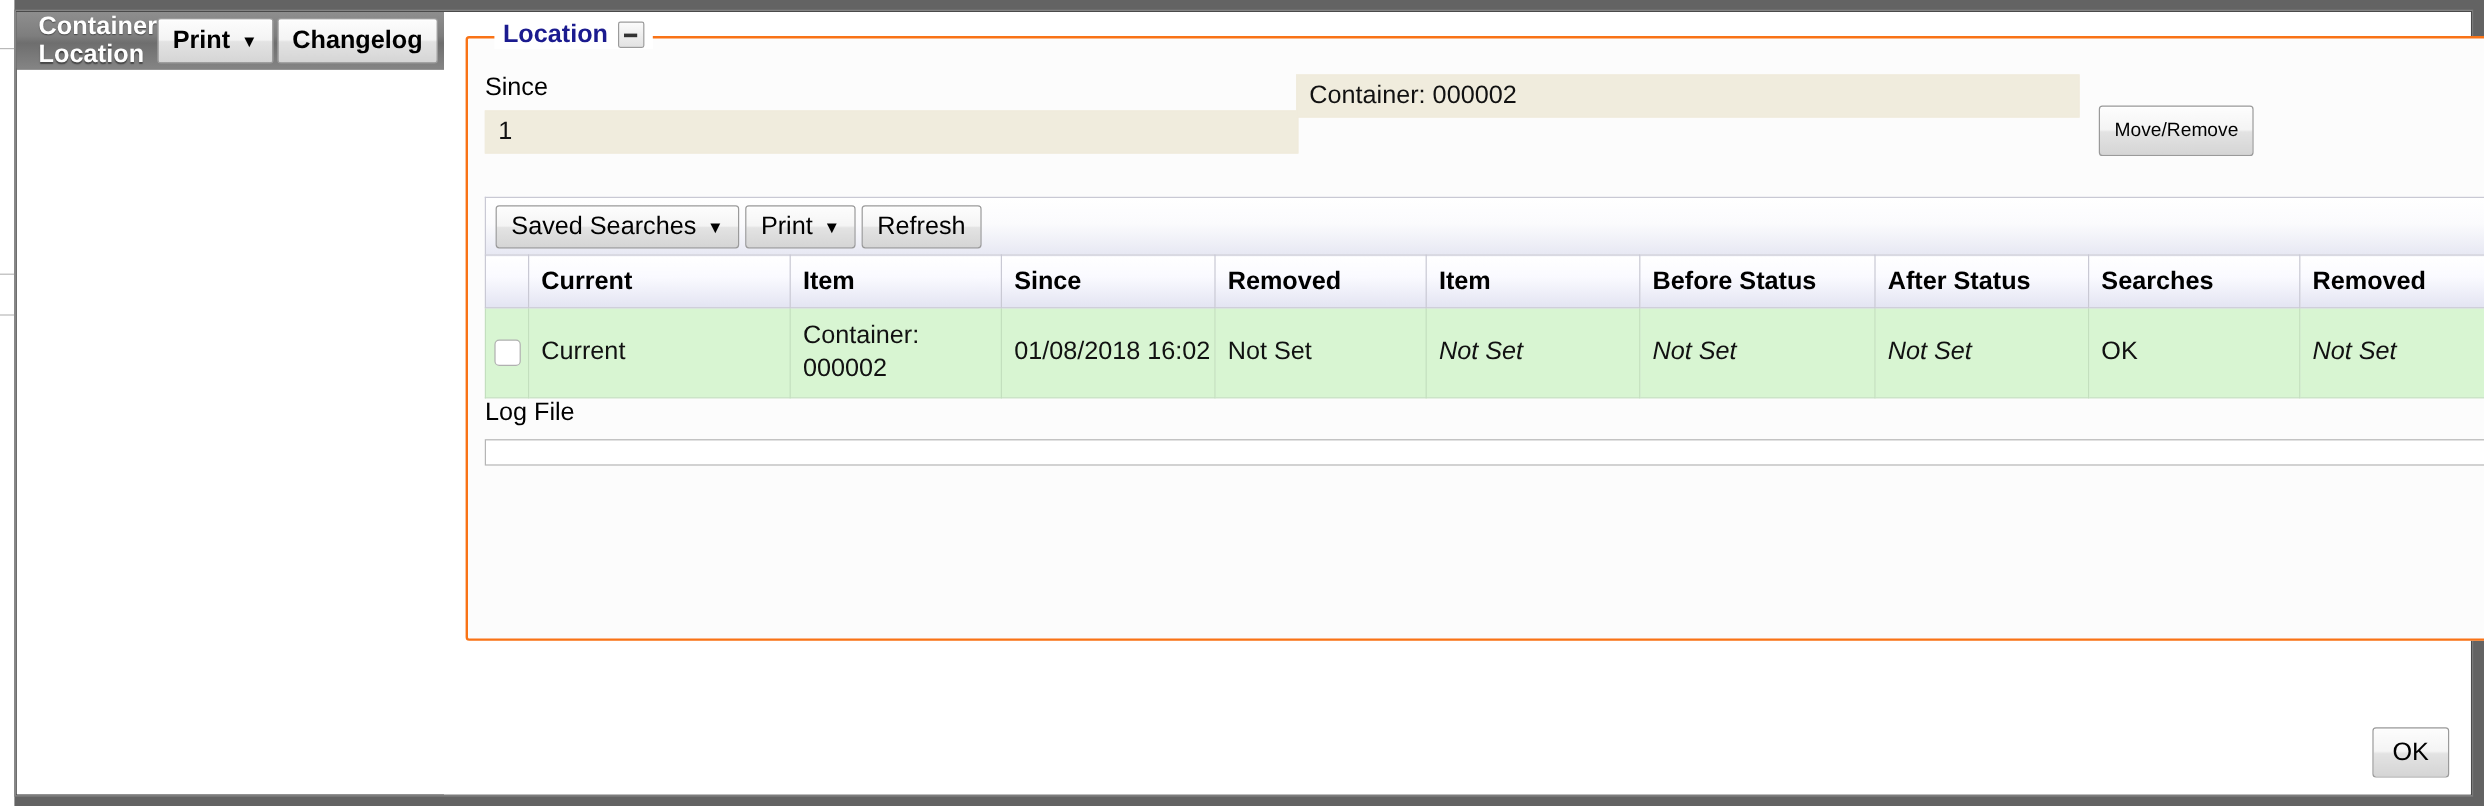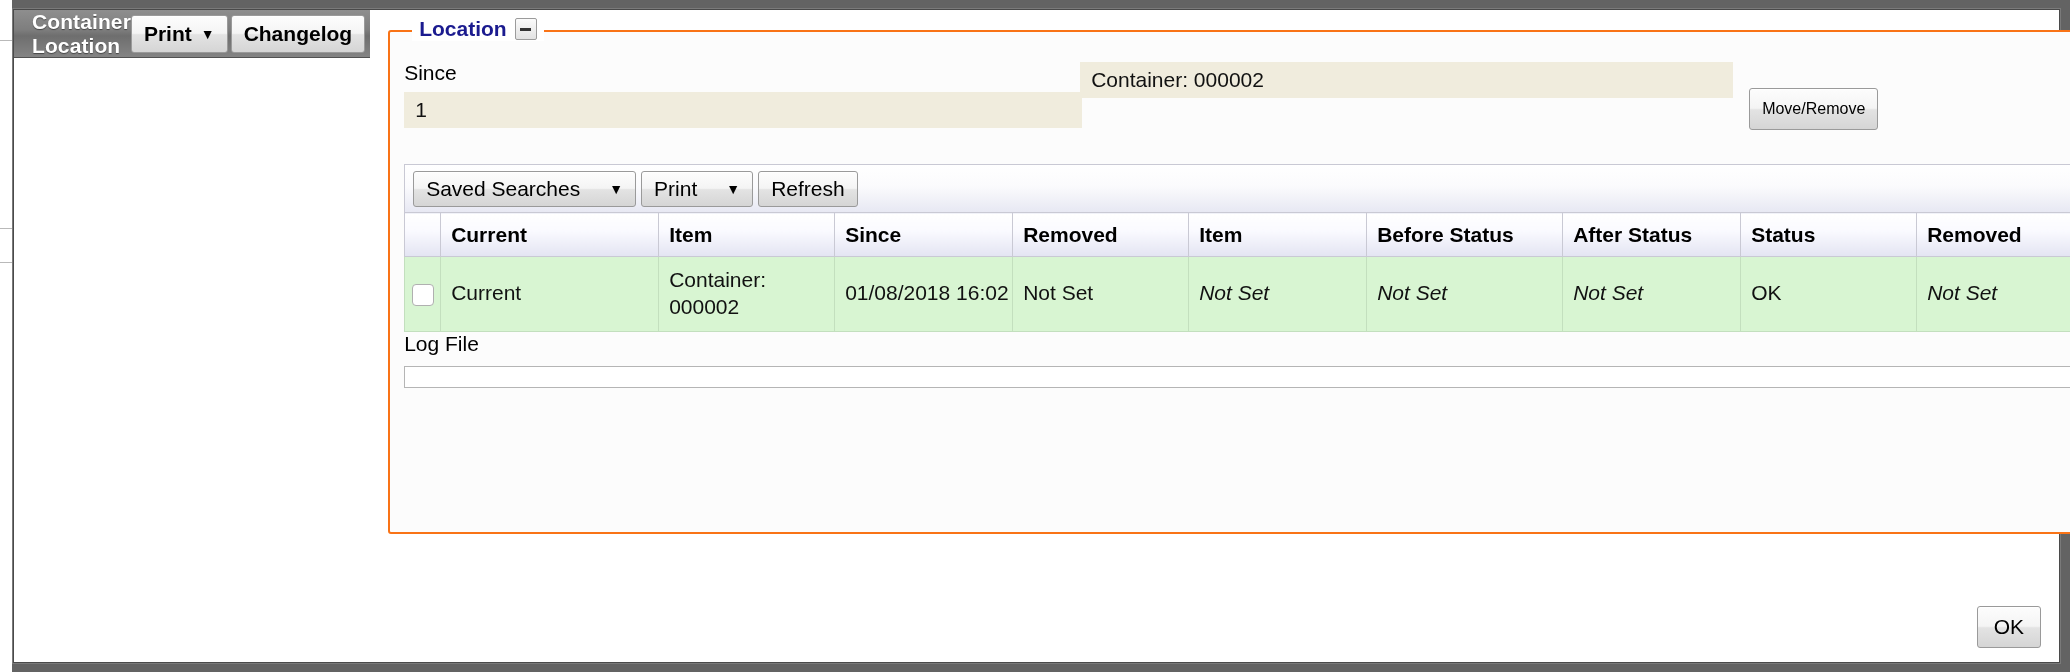--- a/index.html
+++ b/index.html
@@ -160,21 +160,21 @@
   }
   #grid-toolbar {
     height: 48px;
     background: linear-gradient(to bottom, #ffffff 0%, #fbfbfd 45%, #e7e8f3 100%);
     border: 1px solid #c9c9d4;
     border-bottom: none;
     display: flex; align-items: center;
     padding-left: 8px;
     gap: 5px;
   }
-  #grid-toolbar .btn { height: 36px; font-size: 21px; gap: 20px; }
+  #grid-toolbar .btn { height: 36px; font-size: 21px; }
 
   table.grid {
     border-collapse: collapse;
     width: 100%;
     table-layout: fixed;
   }
   table.grid th {
     background: linear-gradient(to bottom, #ffffff 0%, #fafaff 40%, #e3e4f2 100%);
     border: 1px solid #c9c9d4;
     border-top: 1px solid #c9c9d4;
@@ -311,21 +311,21 @@
             <thead>
               <tr>
                 <th class="sel"></th>
                 <th>Current</th>
                 <th>Item</th>
                 <th>Since</th>
                 <th>Removed</th>
                 <th>Item</th>
                 <th>Before Status</th>
                 <th>After Status</th>
-                <th>Status</th>
+                <th>Searches</th>
                 <th>Removed</th>
                 <th class="act"></th>
               </tr>
             </thead>
             <tbody>
               <tr>
                 <td class="sel">
                   <span class="chk"></span>
                 </td>
                 <td>Current</td>

